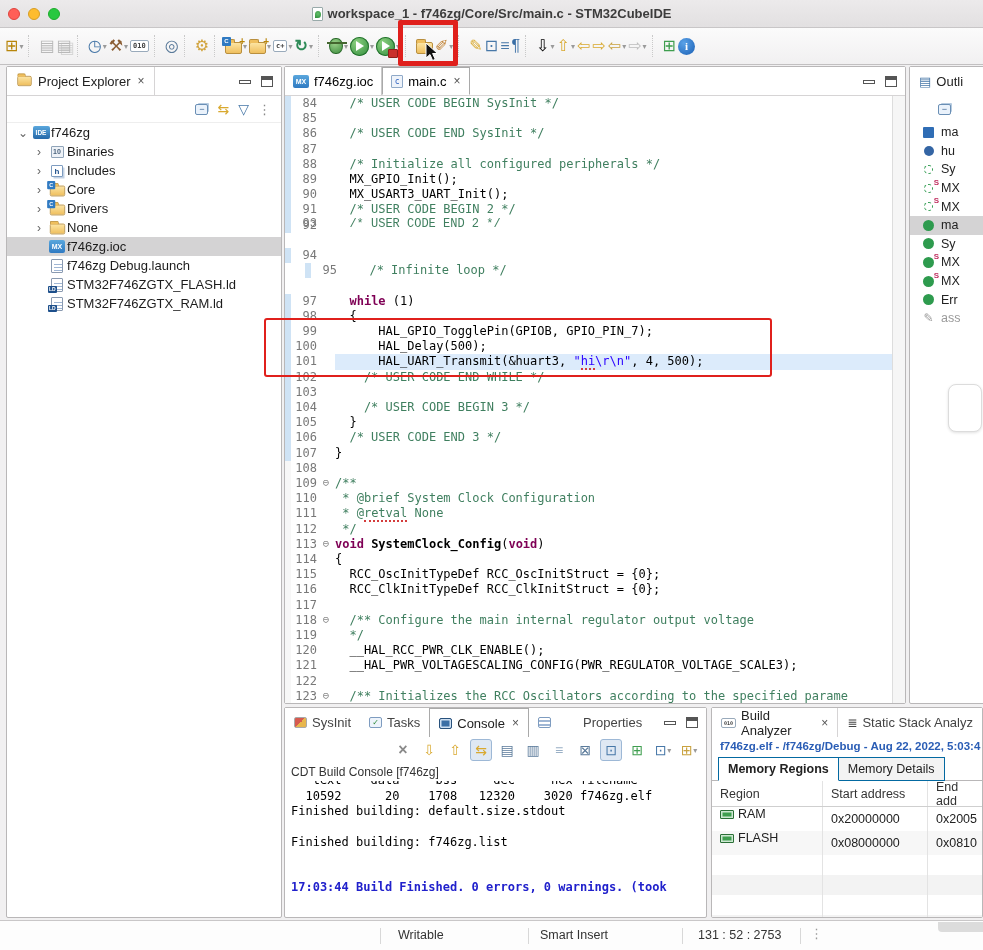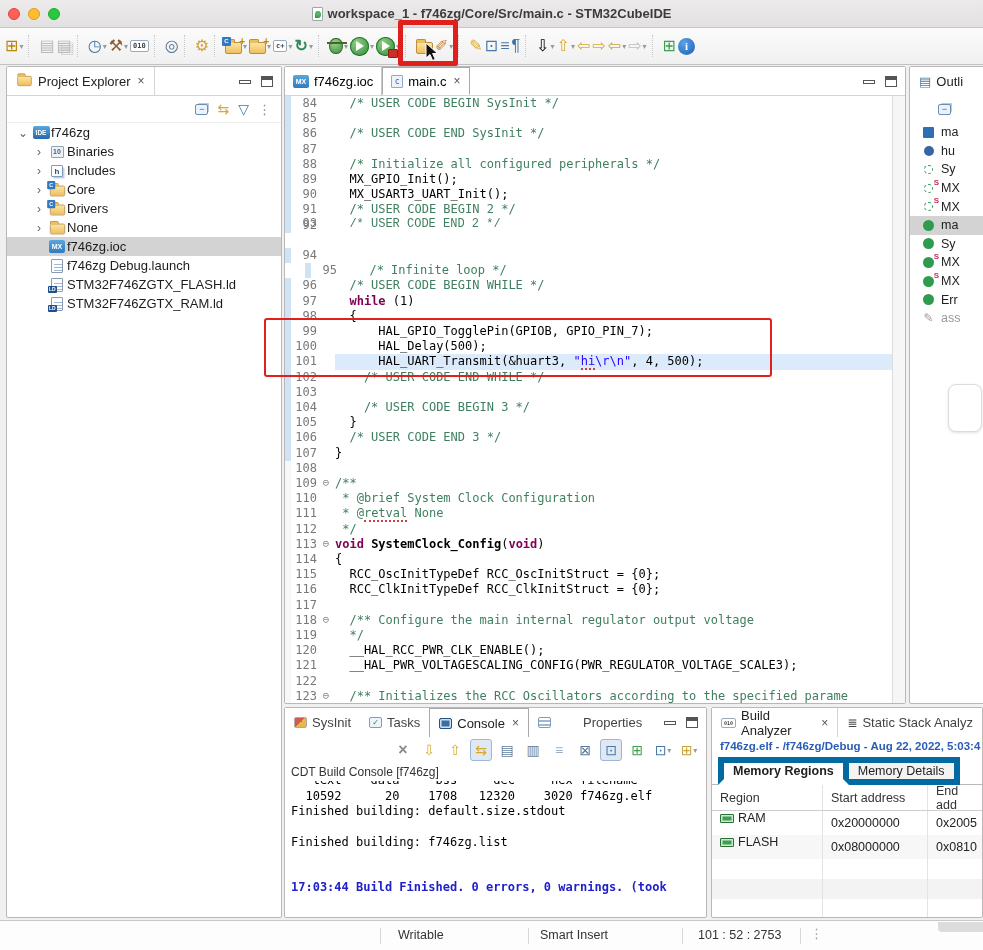--- a/index.html
+++ b/index.html
@@ -122,21 +122,21 @@
   .cons-toolbar { display:flex; justify-content:flex-end; align-items:center; gap:4px; height:26px; padding-right:6px;}
   .ci { height:22px; min-width:22px; display:flex; align-items:center; justify-content:center; font-size:14px;
     border-radius:3px; padding:0 1px;}
   .ci.pressed { background:#dfe8f3; border:1px solid #9db8d6; }
   .cons-out { font-family:"DejaVu Sans Mono",monospace; font-size:12px; font-weight:500; white-space:pre; }
   .clipline { height:8px; overflow:hidden; position:relative; }
   .clipline span { position:absolute; top:-8px; left:0; }
 
   
   .sub-tab { height:24px; display:flex; align-items:center; padding:8px 9px; font-size:12.5px; color:#222;
-    border:6px solid #0369a1; }
+    border:1px solid #0369a1; }
   .an-table { font-size:12.5px; color:#222; }
   .an-hrow { display:flex; height:26px; align-items:center; border-bottom:1px solid #cfcfcf; color:#333; }
   .an-row { display:flex; height:24px; align-items:flex-start; }
   .an-c0 { width:110px; padding-left:8px; display:flex; align-items:center; gap:4px; flex:none;}
   .an-c1 { width:105px; padding-left:8px; flex:none; border-left:1px solid #e3e3e3; align-self:stretch; display:flex; align-items:center;}
   .an-c2 { flex:1; padding-left:8px; border-left:1px solid #e3e3e3; align-self:stretch; display:flex; align-items:center;}
   .chip { width:14px; height:9px; background:#3f9e4f; border:1px solid #2a6f36; border-radius:1px;
     box-shadow:inset 0 0 0 1.5px #cde8d2; }
 
   
@@ -408,21 +408,20 @@
         <div class="crow" style="top: 30.4px;"><div class="qd" style="background: rgb(207, 227, 245);"></div><span class="lnum">86</span><span class="ctext"><span class="tok-comment">  /* USER CODE END SysInit */</span></span></div>
         <div class="crow" style="top: 45.6px;"><div class="qd" style="background: rgb(207, 227, 245);"></div><span class="lnum">87</span><span class="ctext"></span></div>
         <div class="crow" style="top: 60.8px;"><div class="qd" style="background: rgb(207, 227, 245);"></div><span class="lnum">88</span><span class="ctext"><span class="tok-comment">  /* Initialize all configured peripherals */</span></span></div>
         <div class="crow" style="top: 76px;"><div class="qd" style="background: rgb(207, 227, 245);"></div><span class="lnum">89</span><span class="ctext"><span class="tok-plain">  MX_GPIO_Init();</span></span></div>
         <div class="crow" style="top: 91.2px;"><div class="qd" style="background: rgb(207, 227, 245);"></div><span class="lnum">90</span><span class="ctext"><span class="tok-plain">  MX_USART3_UART_Init();</span></span></div>
         <div class="crow" style="top: 106.4px;"><div class="qd" style="background: rgb(207, 227, 245);"></div><span class="lnum">91</span><span class="ctext"><span class="tok-comment">  /* USER CODE BEGIN 2 */</span></span></div>
         <div class="crow" style="top: 121.6px;"><div class="qd" style="background: rgb(207, 227, 245);"></div><span class="lnum">92</span><span class="ctext"></span></div>
         <div class="crow" style="top: 121px; font-family: Liberation Mono, monospace;"><div class="qd" style="background: rgb(207, 227, 245);"></div><span class="lnum">93</span><span class="ctext"><span class="tok-comment">  /* USER CODE END 2 */</span></span></div>
         <div class="crow" style="top: 152px;"><div class="qd" style="background: rgb(207, 227, 245);"></div><span class="lnum">94</span><span class="ctext"></span></div>
         <div class="crow" style="top: 167.2px; margin-left: 20px;"><div class="qd" style="background: rgb(207, 227, 245);"></div><span class="lnum">95</span><span class="ctext"><span class="tok-comment">  /* Infinite loop */</span></span></div>
-        <div class="crow" style="top: 182.4px;"><div class="qd" style="background: rgb(207, 227, 245);"></div><span class="lnum">96</span><span class="ctext"><span class="tok-comment">  /* USER CODE BEGIN WHILE */</span></span></div>
         <div class="crow" style="top: 197.6px;"><div class="qd" style="background: rgb(207, 227, 245);"></div><span class="lnum">97</span><span class="ctext"><span class="tok-plain">  </span><span class="tok-kw">while</span><span class="tok-plain"> (1)</span></span></div>
         <div class="crow" style="top: 212.8px;"><div class="qd" style="background: rgb(207, 227, 245);"></div><span class="lnum">98</span><span class="ctext"><span class="tok-plain">  {</span></span></div>
         <div class="crow" style="top: 228px;"><div class="qd" style="background: rgb(207, 227, 245);"></div><span class="lnum">99</span><span class="ctext"><span class="tok-plain">      HAL_GPIO_TogglePin(GPIOB, GPIO_PIN_7);</span></span></div>
         <div class="crow" style="top: 243.2px;"><div class="qd" style="background: rgb(207, 227, 245);"></div><span class="lnum">100</span><span class="ctext"><span class="tok-plain">      HAL_Delay(500);</span></span></div>
         <div class="crow" style="top: 258.4px;"><div class="hl"></div><div class="qd" style="background: rgb(207, 227, 245);"></div><span class="lnum">101</span><span class="ctext"><span class="tok-plain">      HAL_UART_Transmit(&amp;huart3, </span><span class="tok-str">"</span><span class="tok-str squig">hi</span><span class="tok-str">\r\n"</span><span class="tok-plain">, 4, 500);</span></span></div>
         <div class="crow" style="top: 273.6px;"><div class="qd" style="background: rgb(207, 227, 245);"></div><span class="lnum">102</span><span class="ctext"><span class="tok-comment">    /* USER CODE END WHILE */</span></span></div>
         <div class="crow" style="top: 288.8px;"><div class="qd" style="background: rgb(207, 227, 245);"></div><span class="lnum">103</span><span class="ctext"></span></div>
         <div class="crow" style="top: 304px;"><div class="qd" style="background: rgb(207, 227, 245);"></div><span class="lnum">104</span><span class="ctext"><span class="tok-comment">    /* USER CODE BEGIN 3 */</span></span></div>
         <div class="crow" style="top: 319.2px;"><div class="qd" style="background: rgb(207, 227, 245);"></div><span class="lnum">105</span><span class="ctext"><span class="tok-plain">  }</span></span></div>
         <div class="crow" style="top: 334.4px;"><div class="qd" style="background: rgb(207, 227, 245);"></div><span class="lnum">106</span><span class="ctext"><span class="tok-comment">  /* USER CODE END 3 */</span></span></div>
@@ -660,21 +659,21 @@
             <div class="an-c1"></div>
             <div class="an-c2"></div>
           </div>
         </div>
     </div>
   </div>
 
   <div id="statusbar" class="abs">
     <span class="abs" style="left:398px; top:7px;">Writable</span>
     <span class="abs" style="left:540px; top:7px;">Smart Insert</span>
-    <span class="abs" style="left:698px; top:7px;">101 : 52 : 2753</span>
+    <span class="abs" style="left:698px; top:7px;">131 : 52 : 2753</span>
     <span class="abs" style="left:810px; top:5px; color:#9a9a9a; font-size:13px;">⋮</span>
     <span class="sb-sep" style="left:380px;"></span>
     <span class="sb-sep" style="left:528px;"></span>
     <span class="sb-sep" style="left:682px;"></span>
     <span class="sb-sep" style="left:800px;"></span>
     <span class="abs" style="left:938px; top:1px; width:45px; height:10px; background:#dcdcdc; border-radius:0 0 0 4px;"></span>
   </div>
 
   <div class="anno" style="left:398px; top:20px; width:60px; height:46px;">
     <svg width="16" height="20" style="position:absolute; left:22px; top:18px;">

